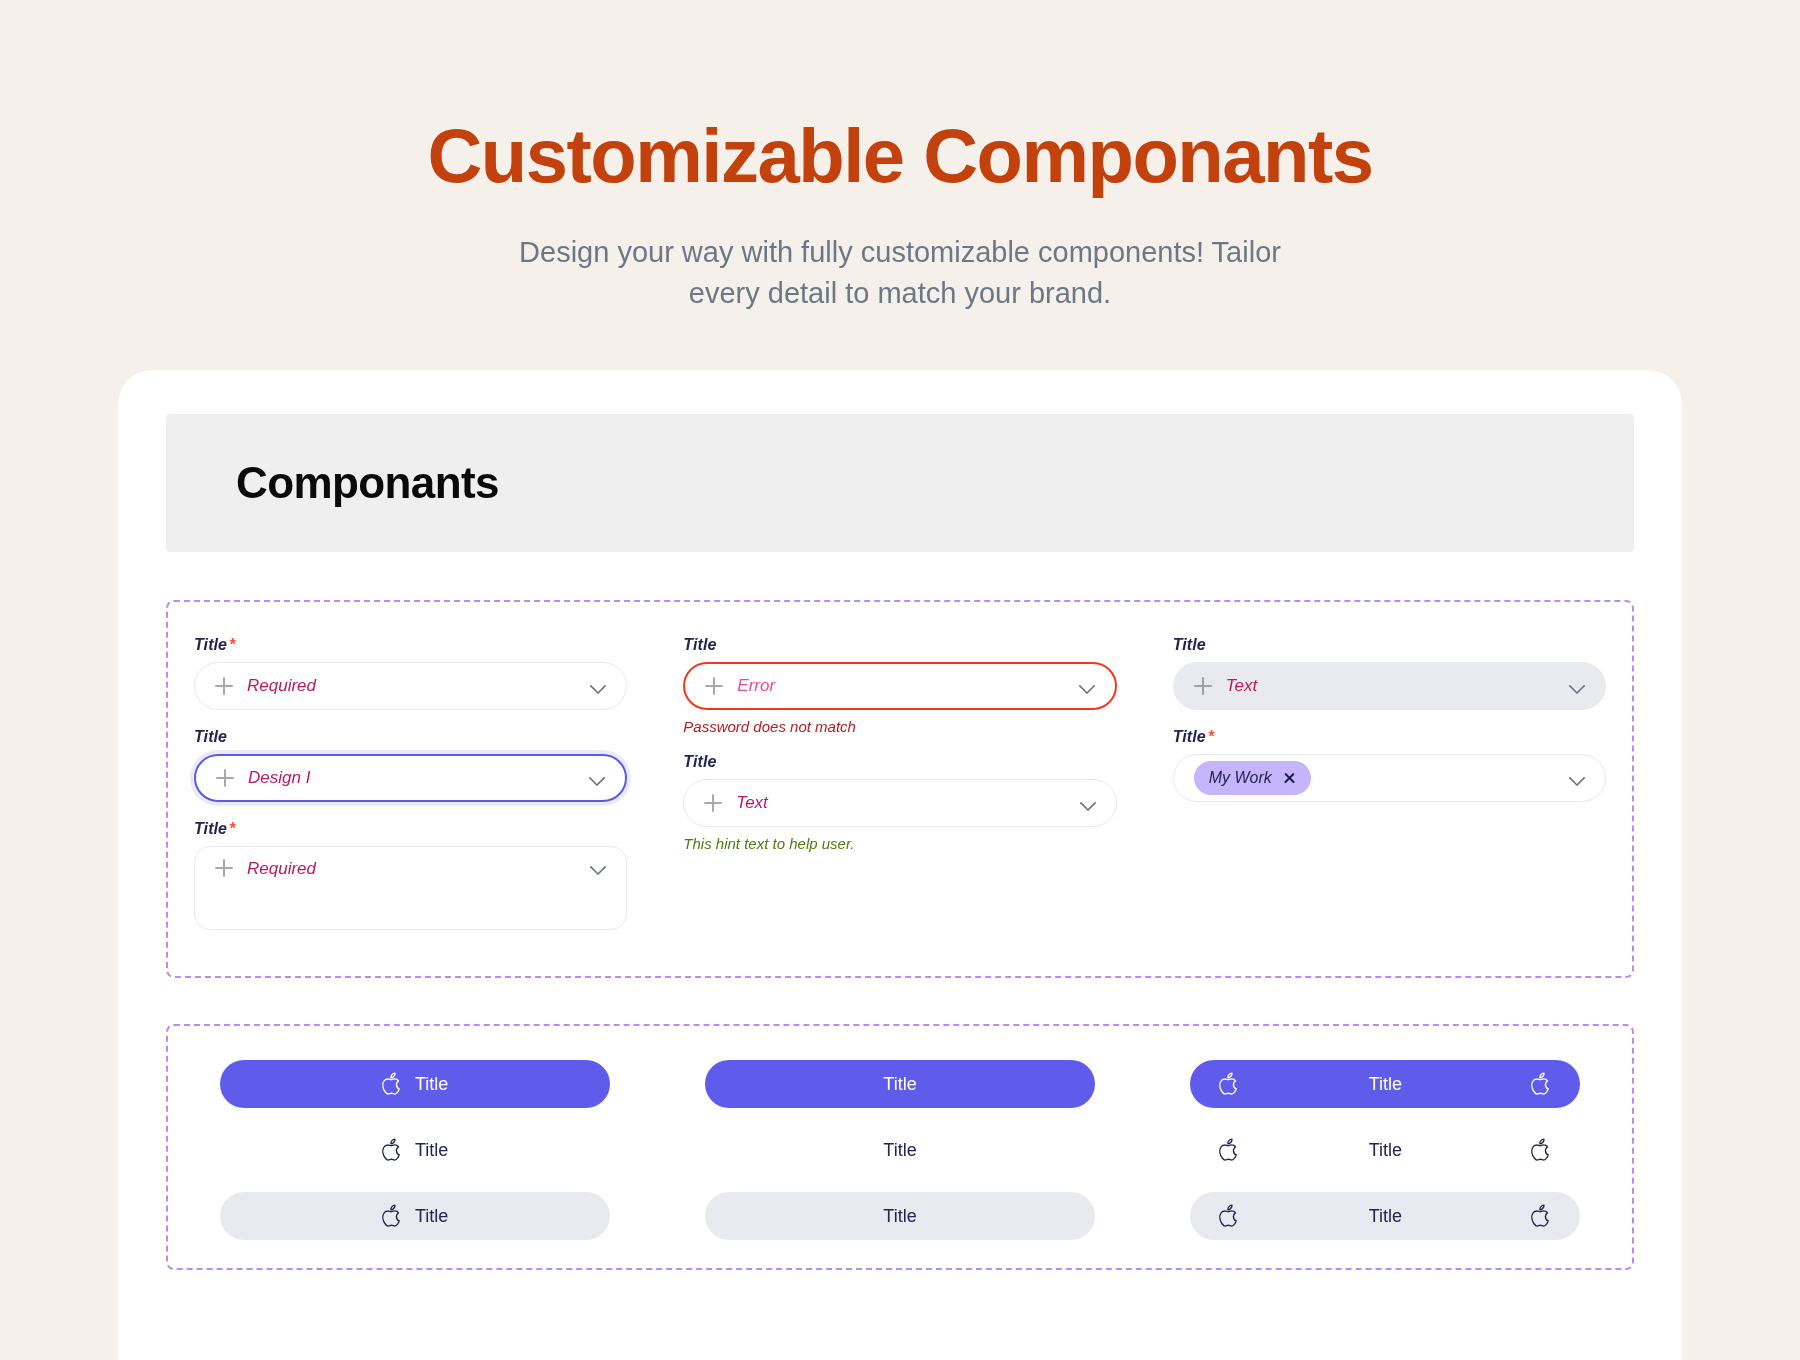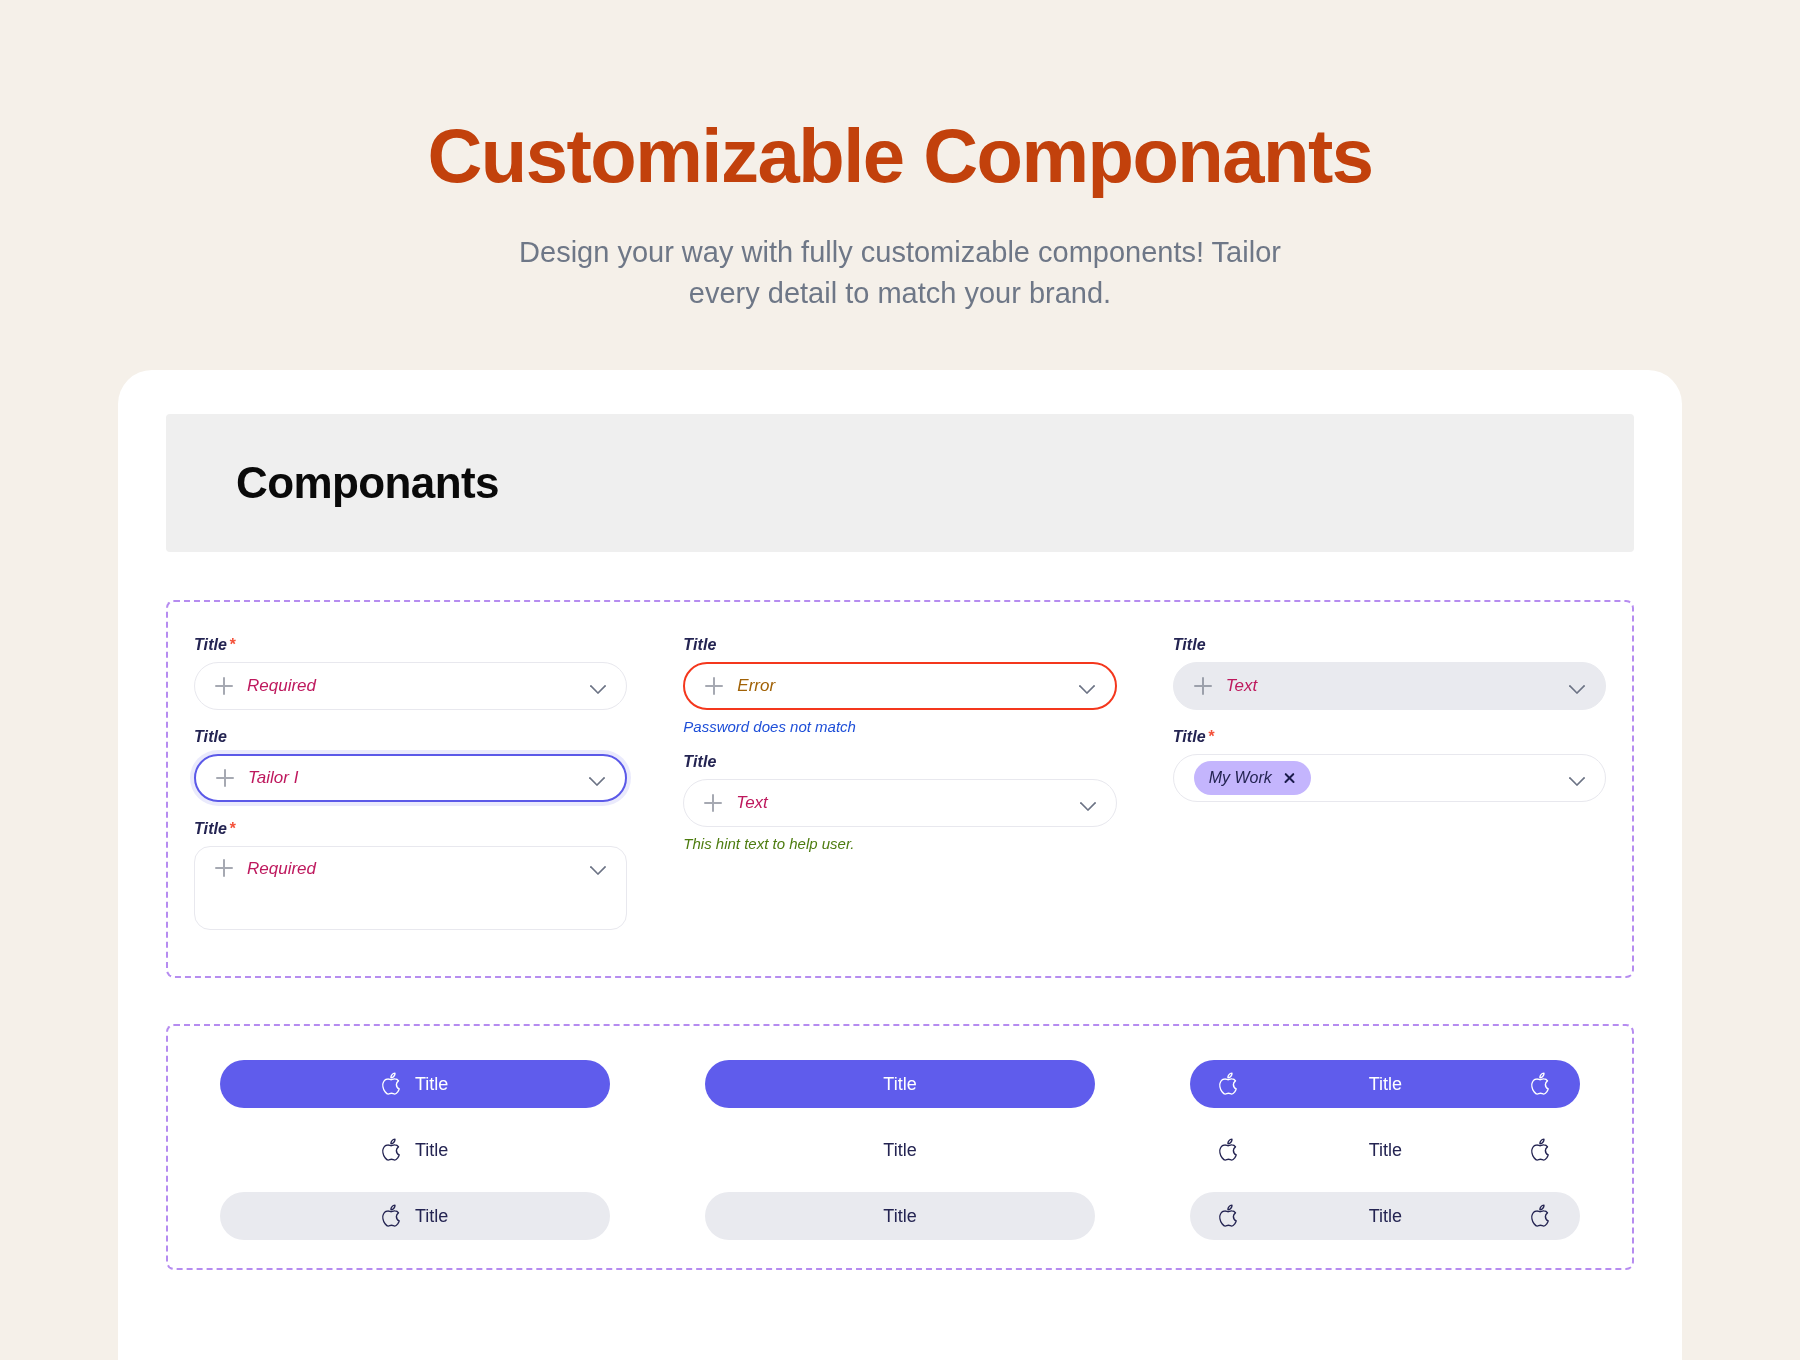--- a/index.html
+++ b/index.html
@@ -127,21 +127,21 @@
   }
   .plus-icon::before { left: 0; top: 8px; width: 18px; height: 2px; }
   .plus-icon::after { top: 0; left: 8px; height: 18px; width: 2px; }
 
   .placeholder {
     font-size: 17px;
     color: #be185d;
     flex: 1;
     white-space: nowrap;
   }
-  .input.error .placeholder { color: #a16207; }
+  .input.error .placeholder { color: #ec4899; }
 
   .chevron {
     width: 16px; height: 16px;
     flex: 0 0 16px;
     margin-left: auto;
     position: relative;
   }
   .chevron::before {
     content: "";
     position: absolute;
@@ -153,21 +153,21 @@
     border-radius: 1px;
   }
   .input.error .chevron::before { border-color: #6C7385; }
 
   .helper {
     font-size: 15px;
     color: #4d7c0f;
     margin-top: 8px;
     display: block;
   }
-  .helper.error-text { color: #1d4ed8; }
+  .helper.error-text { color: #b91c1c; }
 
   .chip {
     display: inline-flex;
     align-items: center;
     gap: 11px;
     background: #c4b5fd;
     border-radius: 999px;
     height: 34px;
     padding: 0 15px;
     font-size: 16px;
@@ -240,21 +240,21 @@
             <div class="input">
               <span class="plus-icon"></span>
               <span class="placeholder">Required</span>
               <span class="chevron"></span>
             </div>
           </div>
           <div class="field">
             <label class="field-label">Title</label>
             <div class="input focused">
               <span class="plus-icon"></span>
-              <span class="placeholder">Tailor I</span>
+              <span class="placeholder">Design I</span>
               <span class="chevron"></span>
             </div>
           </div>
           <div class="field">
             <label class="field-label">Title<span class="req-star">*</span></label>
             <div class="input tall">
               <span class="plus-icon"></span>
               <span class="placeholder">Required</span>
               <span class="chevron"></span>
             </div>

